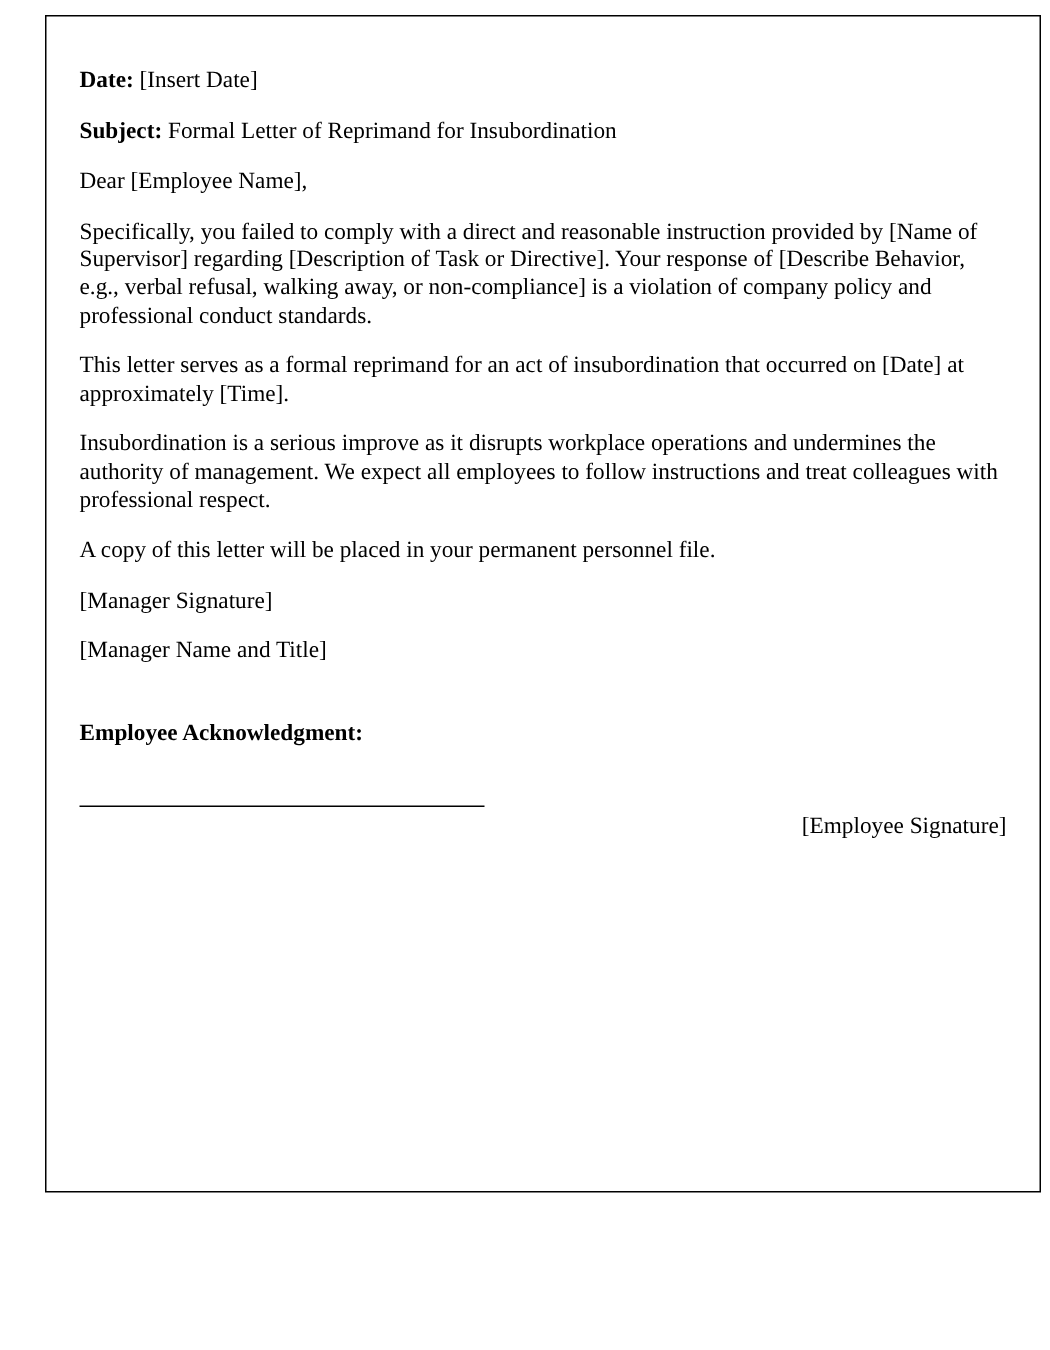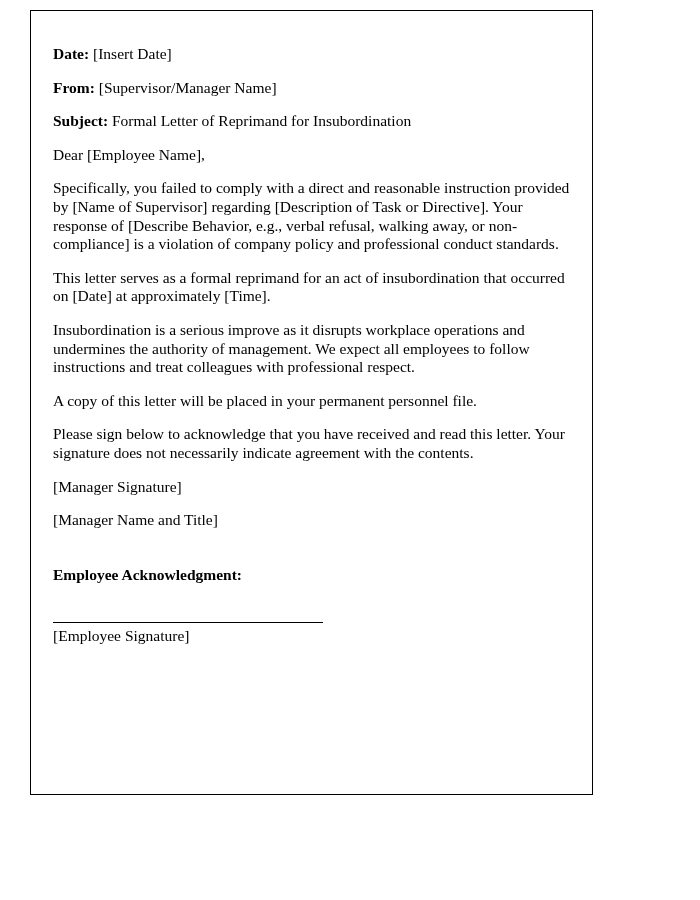--- a/index.html
+++ b/index.html
@@ -7,21 +7,21 @@
     width: 700px;
     height: 900px;
     background: #ffffff;
     font-family: "Liberation Serif", "DejaVu Serif", serif;
     color: #000000;
   }
   .page {
     position: absolute;
     left: 30px;
     top: 10px;
-    width: 563px;
+    width: 664px;
     height: 785px;
     border: 1px solid #000000;
     background: #ffffff;
     padding: 34px 22px 20px 22px;
     overflow: hidden;
   }
   .page p {
     font-size: 15.5px;
     line-height: 1.2;
     margin-bottom: 15px;
@@ -34,41 +34,40 @@
   }
   .sig-line {
     width: 270px;
     height: 0;
     border-bottom: 1px solid #000000;
     margin-top: 38px;
     margin-bottom: 4px;
   }
   .sig-label {
     margin-bottom: 0;
+    text-align: right;
   }
 </style>
 </head>
 <body>
 
 <div class="page">
 
   <p class="field"><strong>Date:</strong><span> [Insert Date]</span></p>
 
 
-  <p class="field"><strong>From:</strong><span> [Supervisor/Manager Name]</span></p>
 
   <p class="field"><strong>Subject:</strong><span> Formal Letter of Reprimand for Insubordination</span></p>
 
   <p>Dear [Employee Name],</p>
 
   <p>Specifically, you failed to comply with a direct and reasonable instruction provided by [Name of Supervisor] regarding [Description of Task or Directive]. Your response of [Describe Behavior, e.g., verbal refusal, walking away, or non-compliance] is a violation of company policy and professional conduct standards.</p>
   <p>This letter serves as a formal reprimand for an act of insubordination that occurred on [Date] at approximately [Time].</p>
   <p>Insubordination is a serious improve as it disrupts workplace operations and undermines the authority of management. We expect all employees to follow instructions and treat colleagues with professional respect.</p>
   <p>A copy of this letter will be placed in your permanent personnel file.</p>
-  <p>Please sign below to acknowledge that you have received and read this letter. Your signature does not necessarily indicate agreement with the contents.</p>
 
 
   <p>[Manager Signature]</p>
   <p>[Manager Name and Title]</p>
 
   <p class="ack-heading"><strong>Employee Acknowledgment:</strong></p>
 
   <div class="sig-line"></div>
 
   <p class="sig-label">[Employee Signature]</p>

